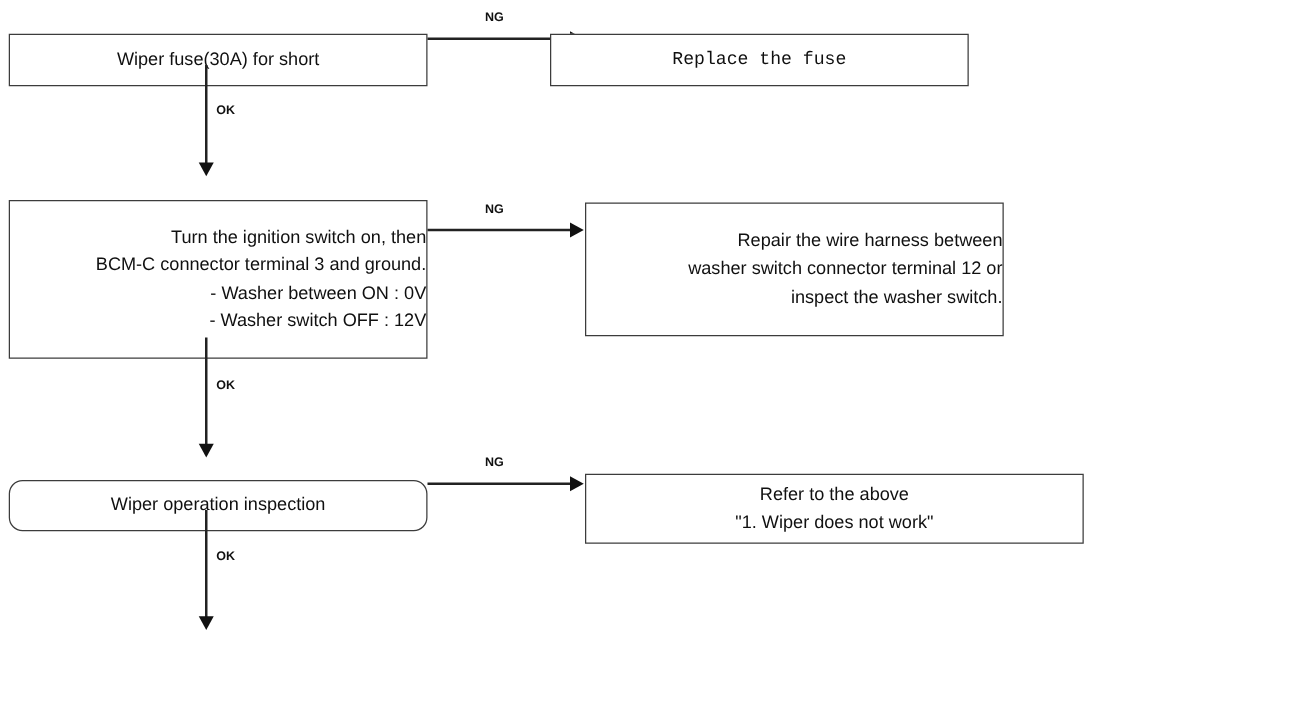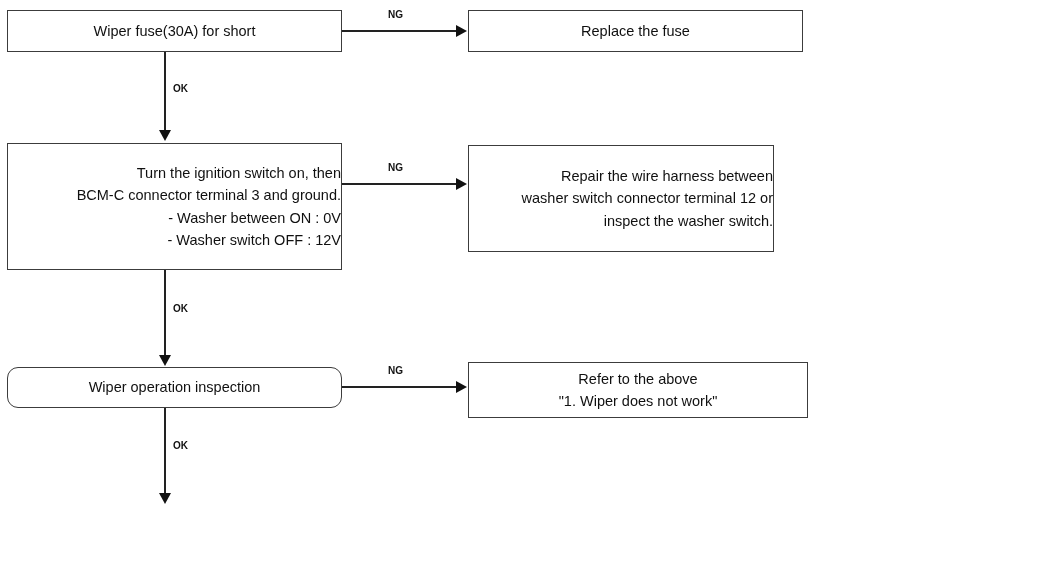--- a/index.html
+++ b/index.html
@@ -19,20 +19,21 @@
     position: absolute;
     box-sizing: border-box;
     border: 1px solid #3c3c3c;
     background: #ffffff;
     color: #101010;
     font-size: 14.5px;
     line-height: 22.5px;
     display: flex;
     flex-direction: column;
     justify-content: center;
+    margin-top: 17px;
   }
   .node.center {
     align-items: center;
     text-align: center;
   }
   .node.left {
     align-items: flex-end;
     text-align: left;
     padding-left: 10px;
   }
@@ -81,58 +82,58 @@
 <div id="canvas">
 
   <div class="node center" style="left:7px; top:10px; width:335px; height:42px;">
     <div class="line">Wiper fuse(30A) for short</div>
   </div>
 
   <div class="hline" style="left:342px; top:30px; width:116px;"></div>
   <div class="arrow-right" style="left:456px; top:25px;"></div>
   <div class="edge-label" style="left:388px; top:9px;">NG</div>
 
-  <div class="node center" style="left:468px; top:10px; width:335px; height:42px;">
+  <div class="node center" style="left:440px; top:10px; width:335px; height:42px;font-family:Liberation Mono, monospace;">
     <div class="line">Replace the fuse</div>
   </div>
 
   <div class="vline" style="left:164px; top:52px; height:80px;"></div>
   <div class="arrow-down" style="left:159px; top:130px;"></div>
   <div class="edge-label" style="left:173px; top:83px;">OK</div>
 
   <div class="node left" style="left:7px; top:143px; width:335px; height:127px;">
     <div class="line">Turn the ignition switch on, then</div>
     <div class="line">BCM-C connector terminal 3 and ground.</div>
     <div class="line">- Washer between ON : 0V</div>
     <div class="line">- Washer switch OFF : 12V</div>
   </div>
 
   <div class="hline" style="left:342px; top:183px; width:116px;"></div>
   <div class="arrow-right" style="left:456px; top:178px;"></div>
   <div class="edge-label" style="left:388px; top:162px;">NG</div>
 
-  <div class="node left" style="left:468px; top:145px; width:306px; height:107px;">
+  <div class="node left" style="left:468px; top:145px; width:335px; height:107px;">
     <div class="line">Repair the wire harness between</div>
     <div class="line">washer switch connector terminal 12 or</div>
     <div class="line">inspect the washer switch.</div>
   </div>
 
   <div class="vline" style="left:164px; top:270px; height:86px;"></div>
   <div class="arrow-down" style="left:159px; top:355px;"></div>
   <div class="edge-label" style="left:173px; top:303px;">OK</div>
 
   <div class="node center" style="left:7px; top:367px; width:335px; height:41px;border-radius:11px;">
     <div class="line">Wiper operation inspection</div>
   </div>
 
   <div class="hline" style="left:342px; top:386px; width:116px;"></div>
   <div class="arrow-right" style="left:456px; top:381px;"></div>
   <div class="edge-label" style="left:388px; top:365px;">NG</div>
 
-  <div class="node center" style="left:468px; top:362px; width:340px; height:56px;">
+  <div class="node center" style="left:468px; top:362px; width:399px; height:56px;">
     <div class="line">Refer to the above</div>
     <div class="line">"1. Wiper does not work"</div>
   </div>
 
   <div class="vline" style="left:164px; top:408px; height:86px;"></div>
   <div class="arrow-down" style="left:159px; top:493px;"></div>
   <div class="edge-label" style="left:173px; top:440px;">OK</div>
 
 
 </div>

